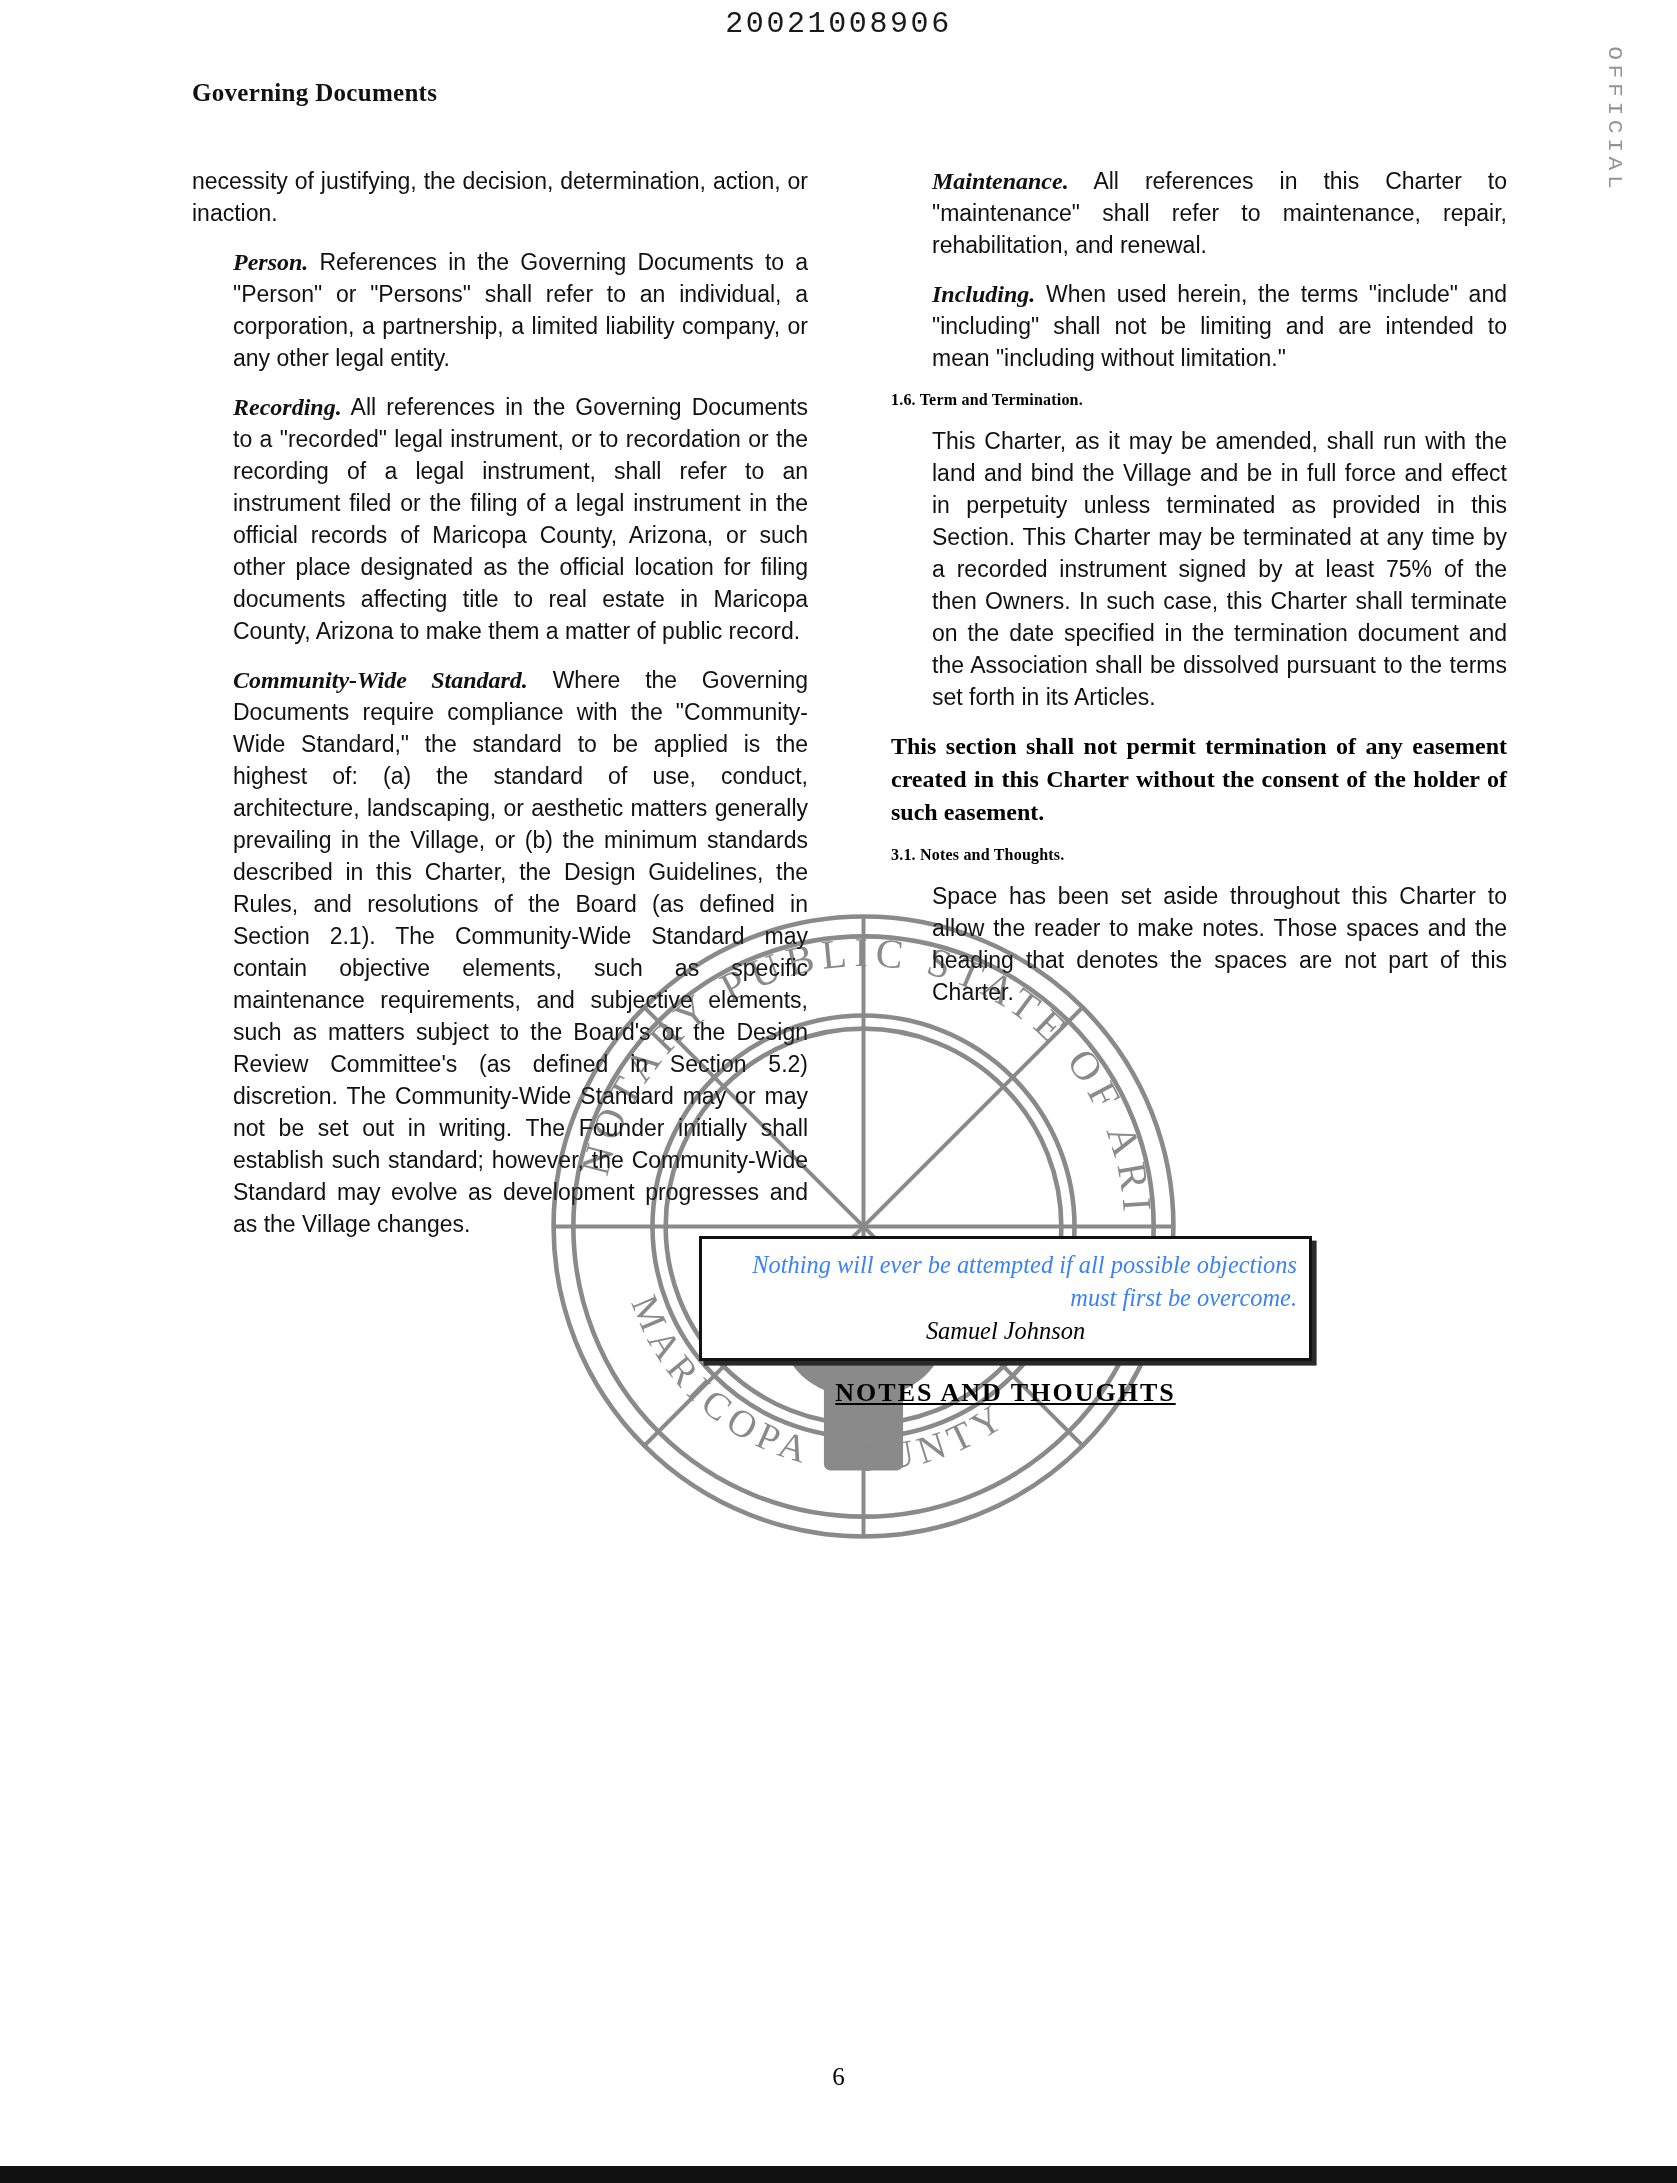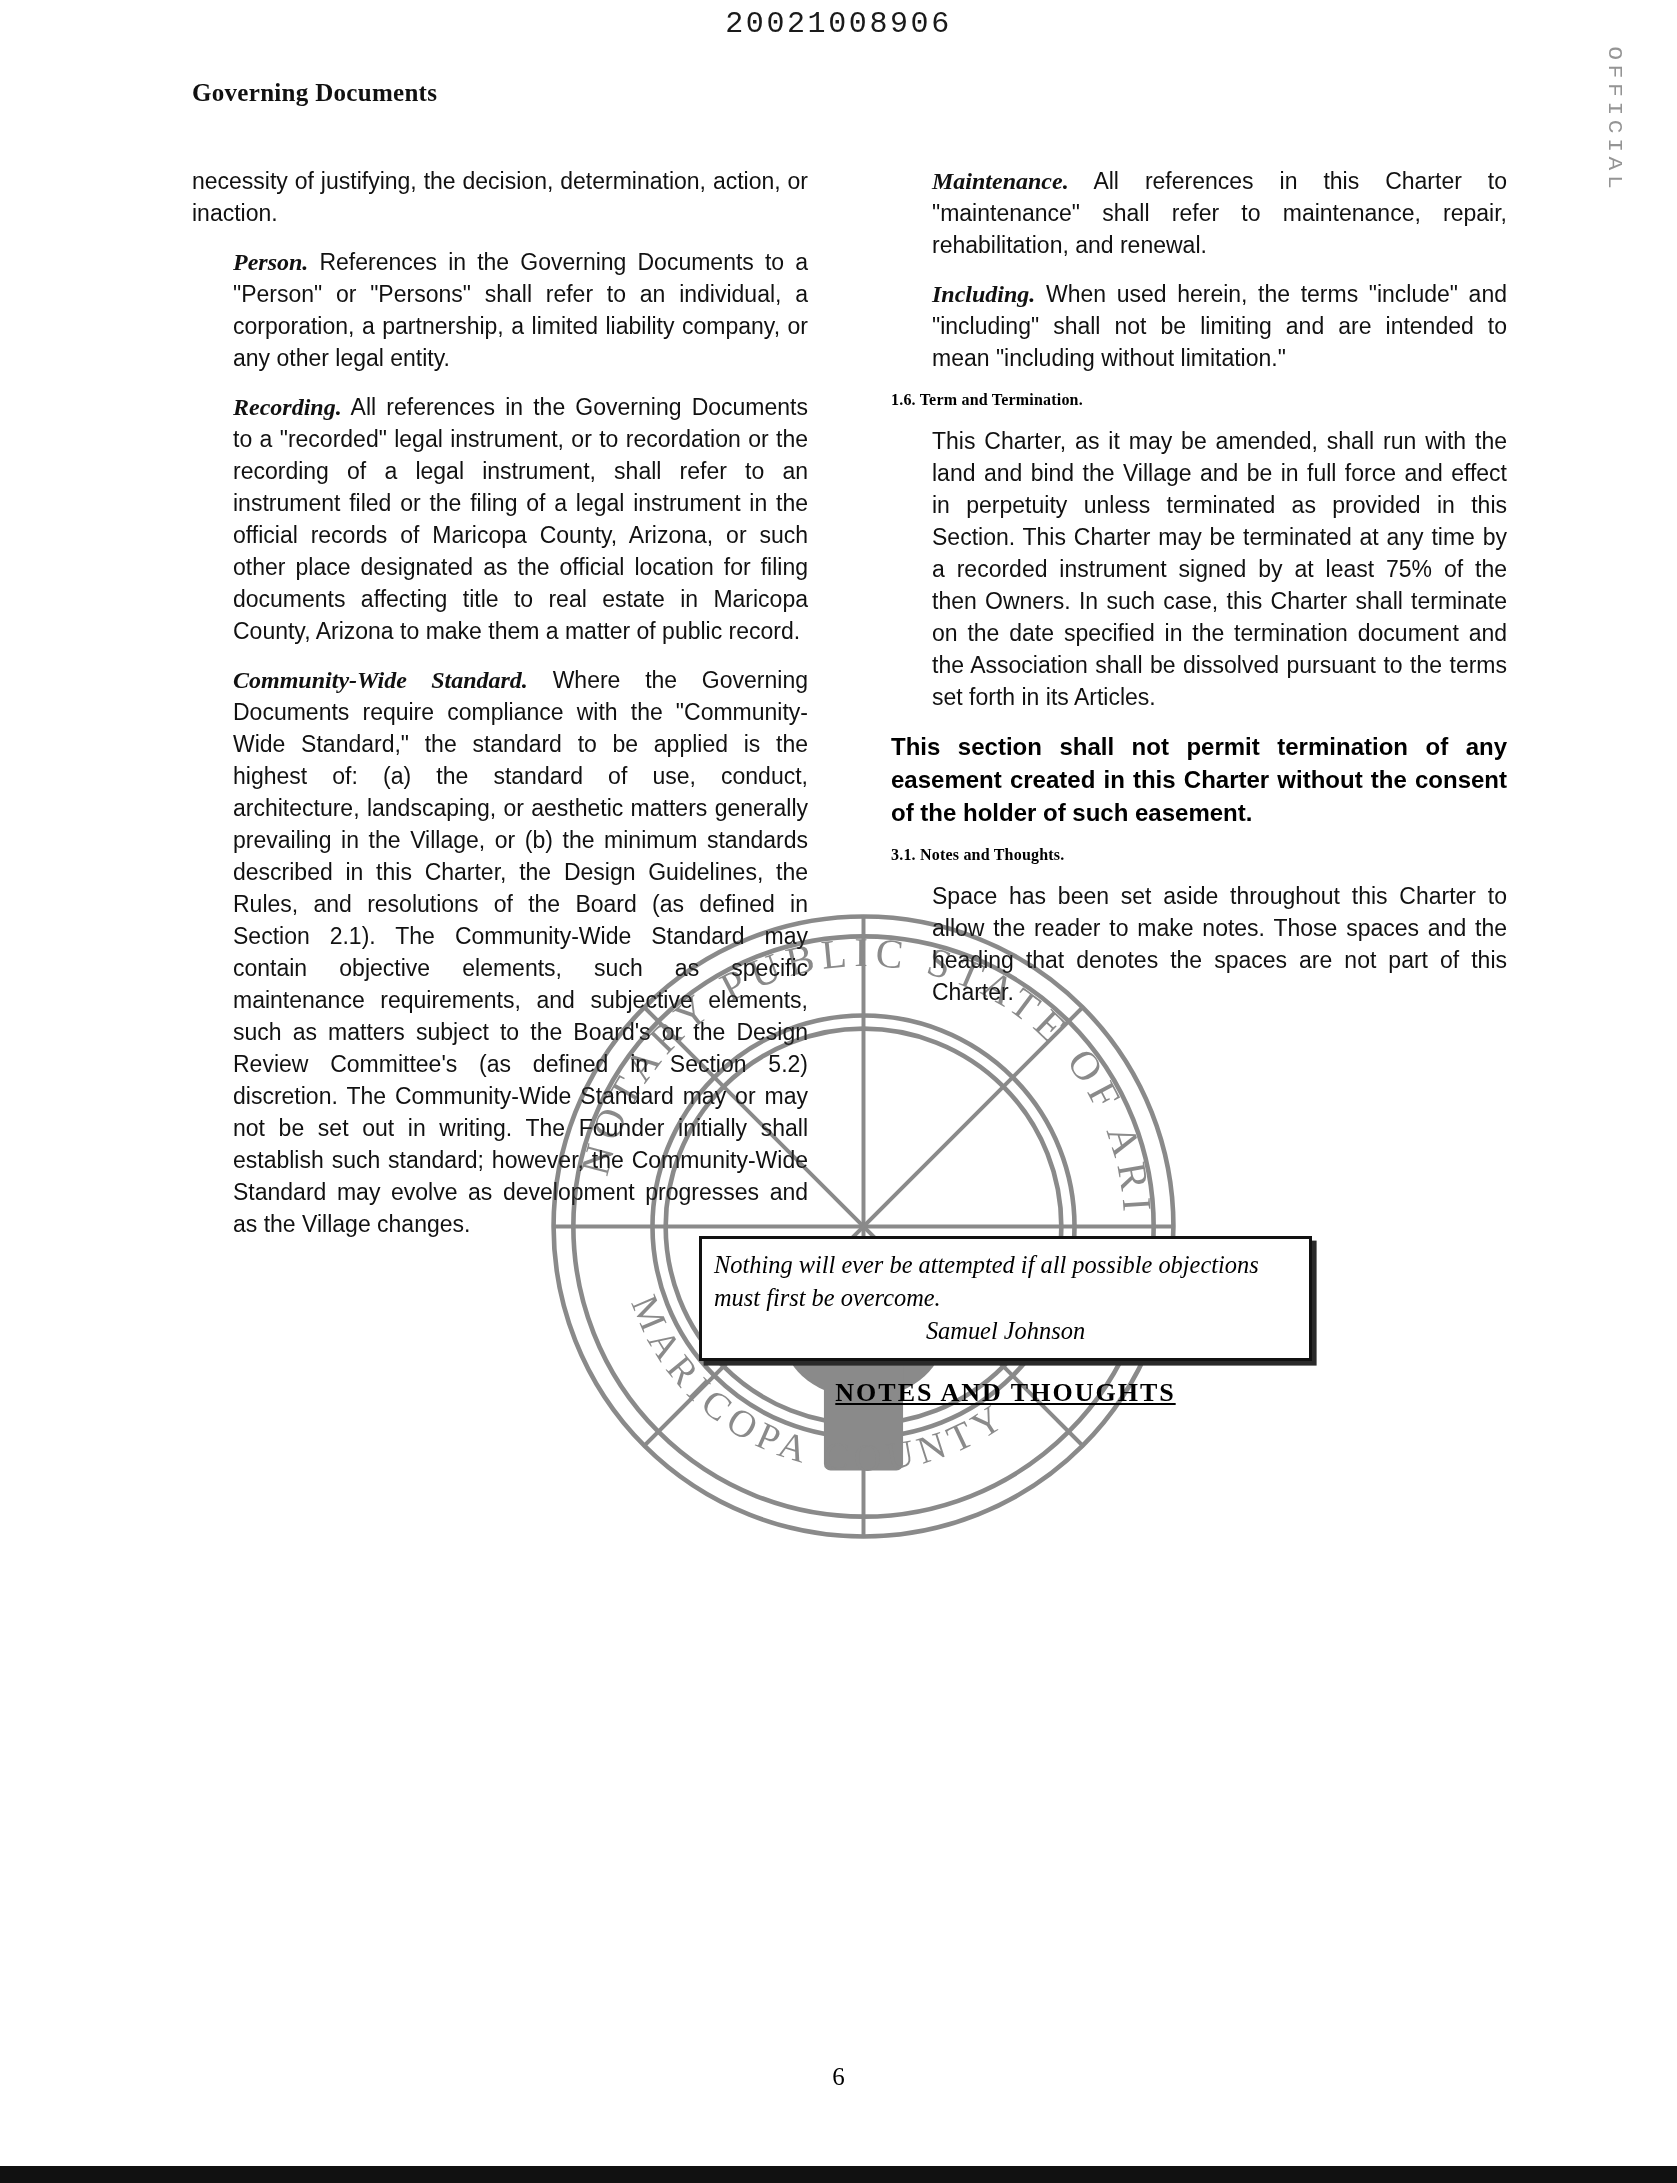--- a/index.html
+++ b/index.html
@@ -91,21 +91,21 @@
 
   h3.section {
     margin: 5px 0 16px 0;
     font-family: "Liberation Serif", serif;
     font-weight: bold;
     font-size: 16px;
     letter-spacing: 0.2px;
   }
   p.serif-bold {
     margin: 0 0 17px 0;
-    font-family: Liberation Sans, sans-serif;
+    font-family: Liberation Serif, serif;
     font-weight: bold;
     font-size: 24px;
     line-height: 33px;
     text-align: justify;
   }
 
   
   .quote-box {
     position: absolute;
     left: 699px;
@@ -115,22 +115,22 @@
     box-shadow: 4.6px 4.6px 0 #2a2a2a;
     padding: 9.2px 12px 13px 12px;
     box-sizing: border-box;
     background: #fff;
   }
   .quote-text {
     font-family: "Liberation Serif", serif;
     font-style: italic;
     font-size: 24.4px;
     line-height: 33px;
-    text-align: left;
-    color: #000000;
+    text-align: right;
+    color: #3b82f6;
   }
   .quote-author {
     font-family: "Liberation Serif", serif;
     font-style: italic;
     font-size: 24.4px;
     text-align: center;
     margin-top: 2.6px;
   }
   .notes-heading {
     position: absolute;

